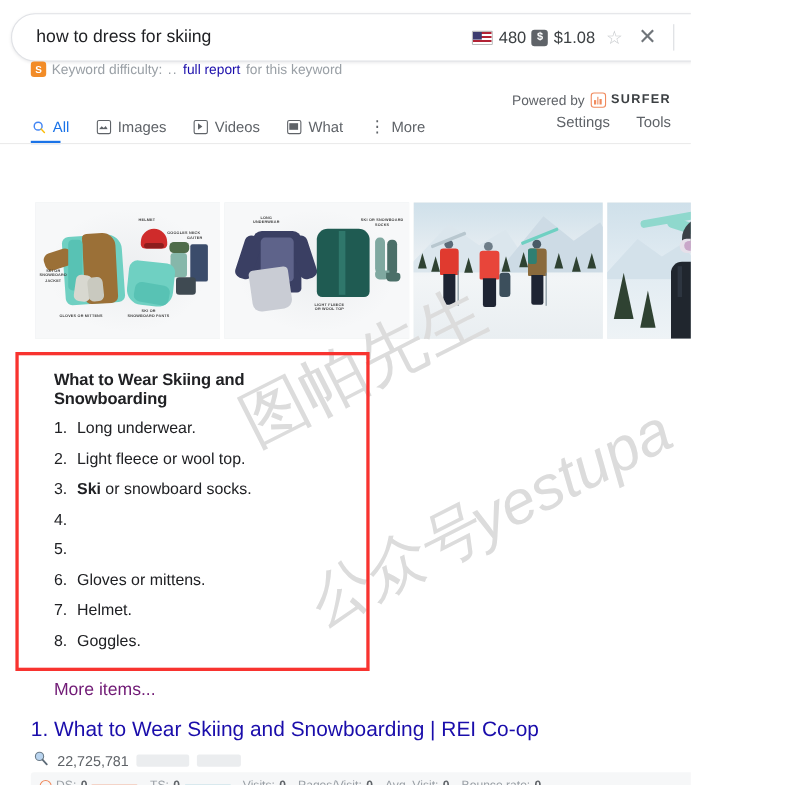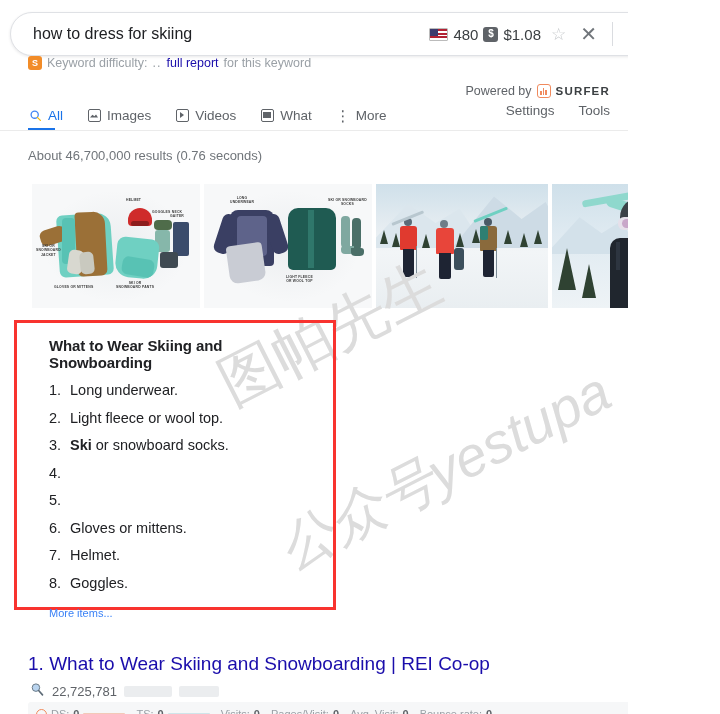--- a/index.html
+++ b/index.html
@@ -216,21 +216,21 @@
     letter-spacing: -.1px;
   }
   .snip-list { margin: 0; padding: 0; list-style: none; }
   .snip-list li {
     font-size: 14.5px; color: #202124; line-height: 1; margin-bottom: 13px;
     display: flex; gap: 7px;
   }
   .snip-num { color: #202124; width: 14px; flex: 0 0 auto; }
   .snip-list b { font-weight: 700; }
   .more-items {
-    font-size: 11px; color: #3b82f6; cursor: pointer;
+    margin-top: 16px; font-size: 16px; color: #701a75; cursor: pointer;
     display: inline-block;
   }
 
   
   .watermark {
     position: absolute; left: 205px; top: 330px;
     width: 470px; height: 250px;
     pointer-events: none; overflow: visible;
   }
   .wm-cn {
@@ -380,21 +380,20 @@
     </div>
   </div>
   <div class="nav-underline"></div>
   <div class="nav-sep"></div>
 
   <div class="settings-tools">
     <span class="st-item">Settings</span>
     <span class="st-item">Tools</span>
   </div>
 
-  <div class="results-count">About 46,700,000 results (0.76 seconds)</div>
 
   <div class="img-strip">
 
     <div class="img-card">
       <div class="gearbg"></div>
 
       <div class="shape" style="left:26px;top:30px;width:54px;height:62px;background:#6fd0c2;border-radius:6px 14px 6px 6px;transform:rotate(-4deg);"></div>
       <div class="shape" style="left:44px;top:28px;width:30px;height:64px;background:#9b7037;border-radius:4px 12px 6px 6px;transform:rotate(-3deg);"></div>
       <div class="shape" style="left:8px;top:44px;width:26px;height:16px;background:#9b7037;border-radius:6px;transform:rotate(-18deg);"></div>
       <div class="shape" style="left:30px;top:34px;width:13px;height:46px;background:#58c2b4;border-radius:4px;"></div>

